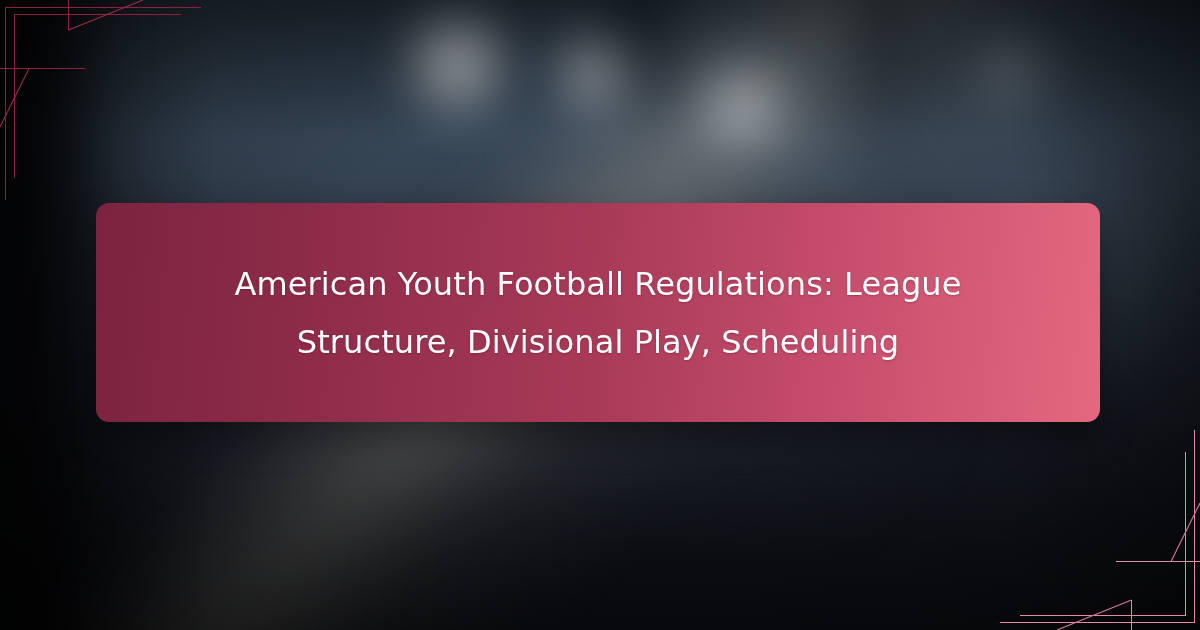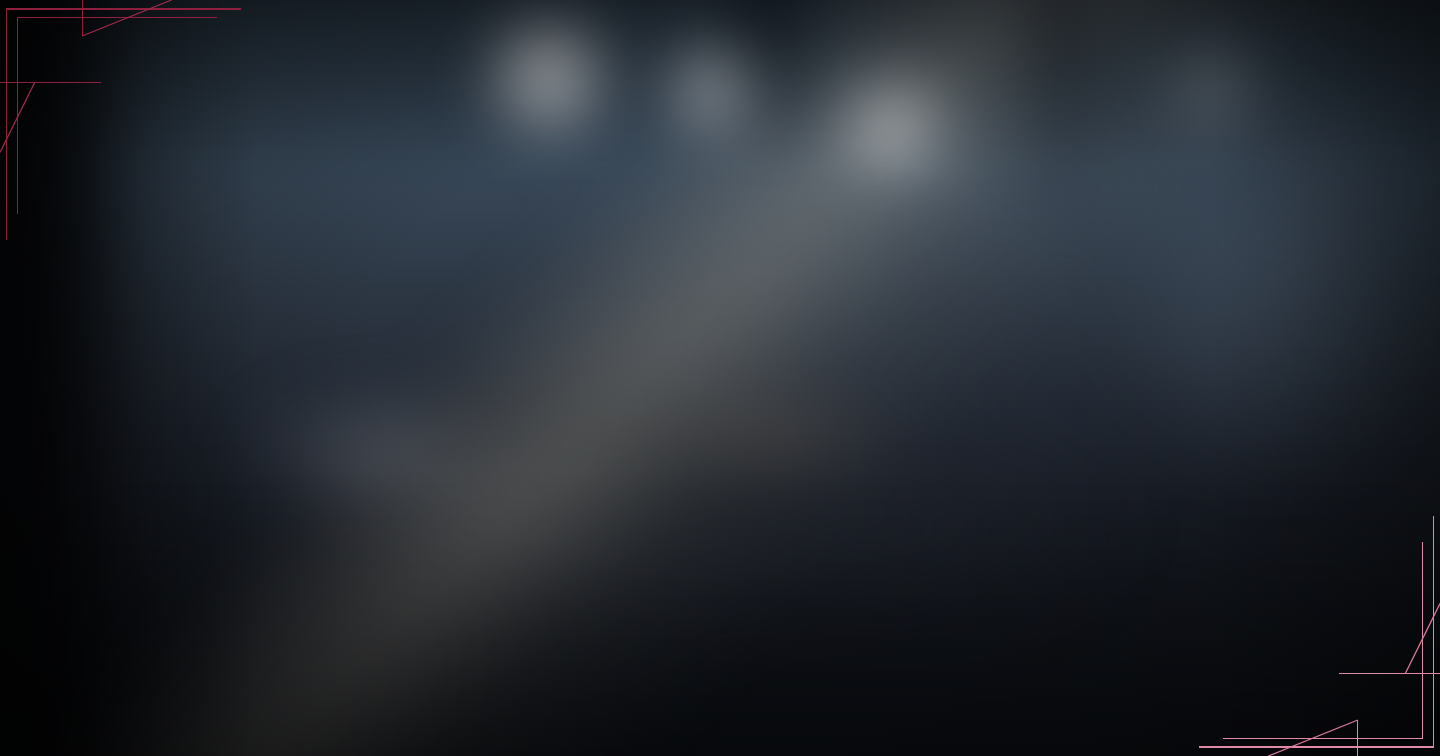--- a/index.html
+++ b/index.html
@@ -153,14 +153,17 @@
       <path d="M 171.5 200 L 171.5 170"></path>
     </g>
     <g stroke="#d9799a" stroke-width="1.1" fill="none">
 
       <path d="M 171.5 170 L 97 200"></path>
 
       <path d="M 211 131.5 L 240 73"></path>
     </g>
   </svg>
 
+  <div class="title-card">
+    <div class="title-text">American Youth Football Regulations: League Structure, Divisional Play, Scheduling</div>
+  </div>
 
 </div>
 
 </body></html>

